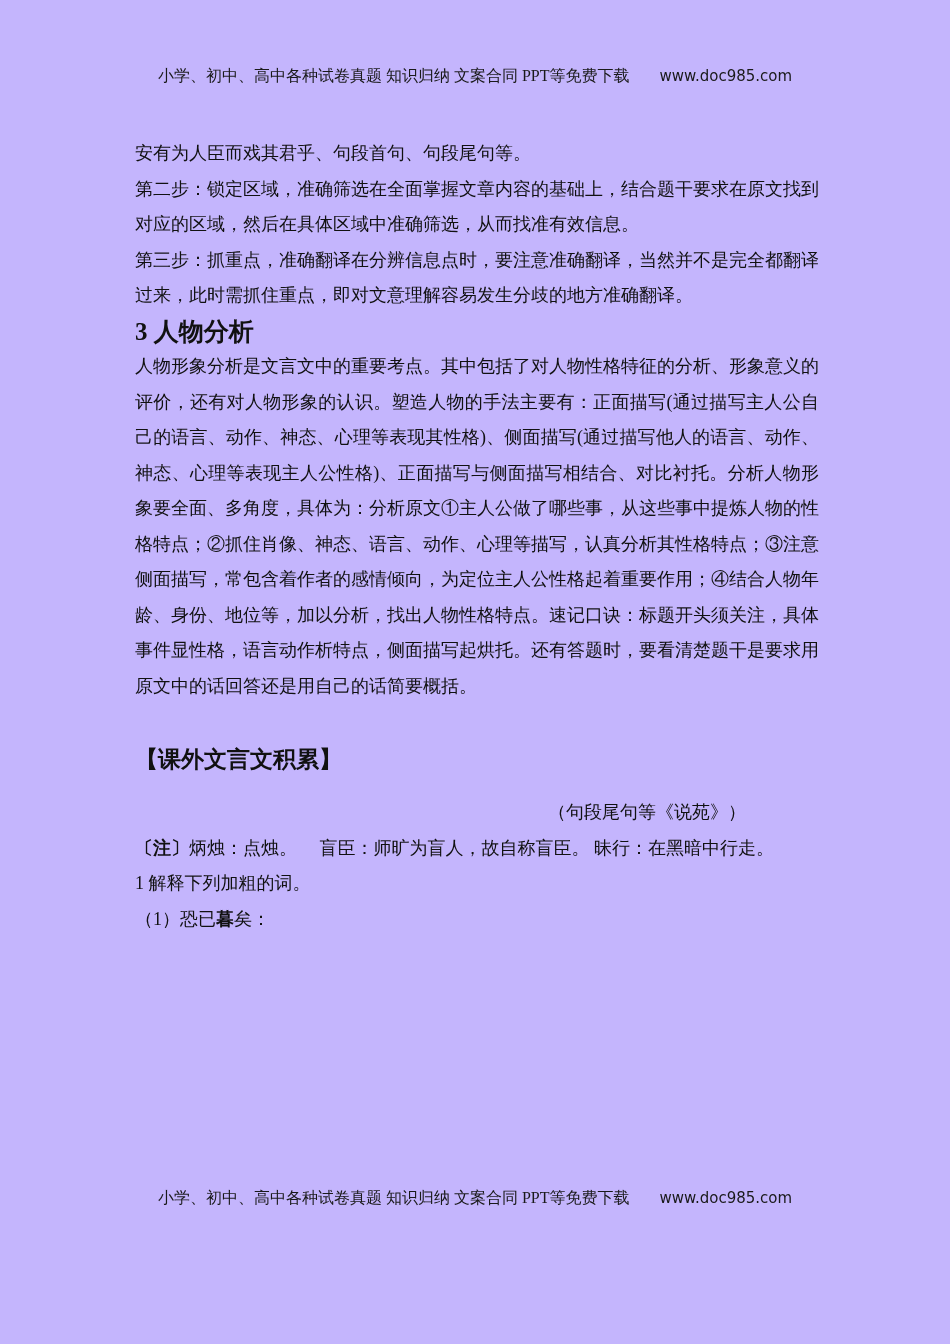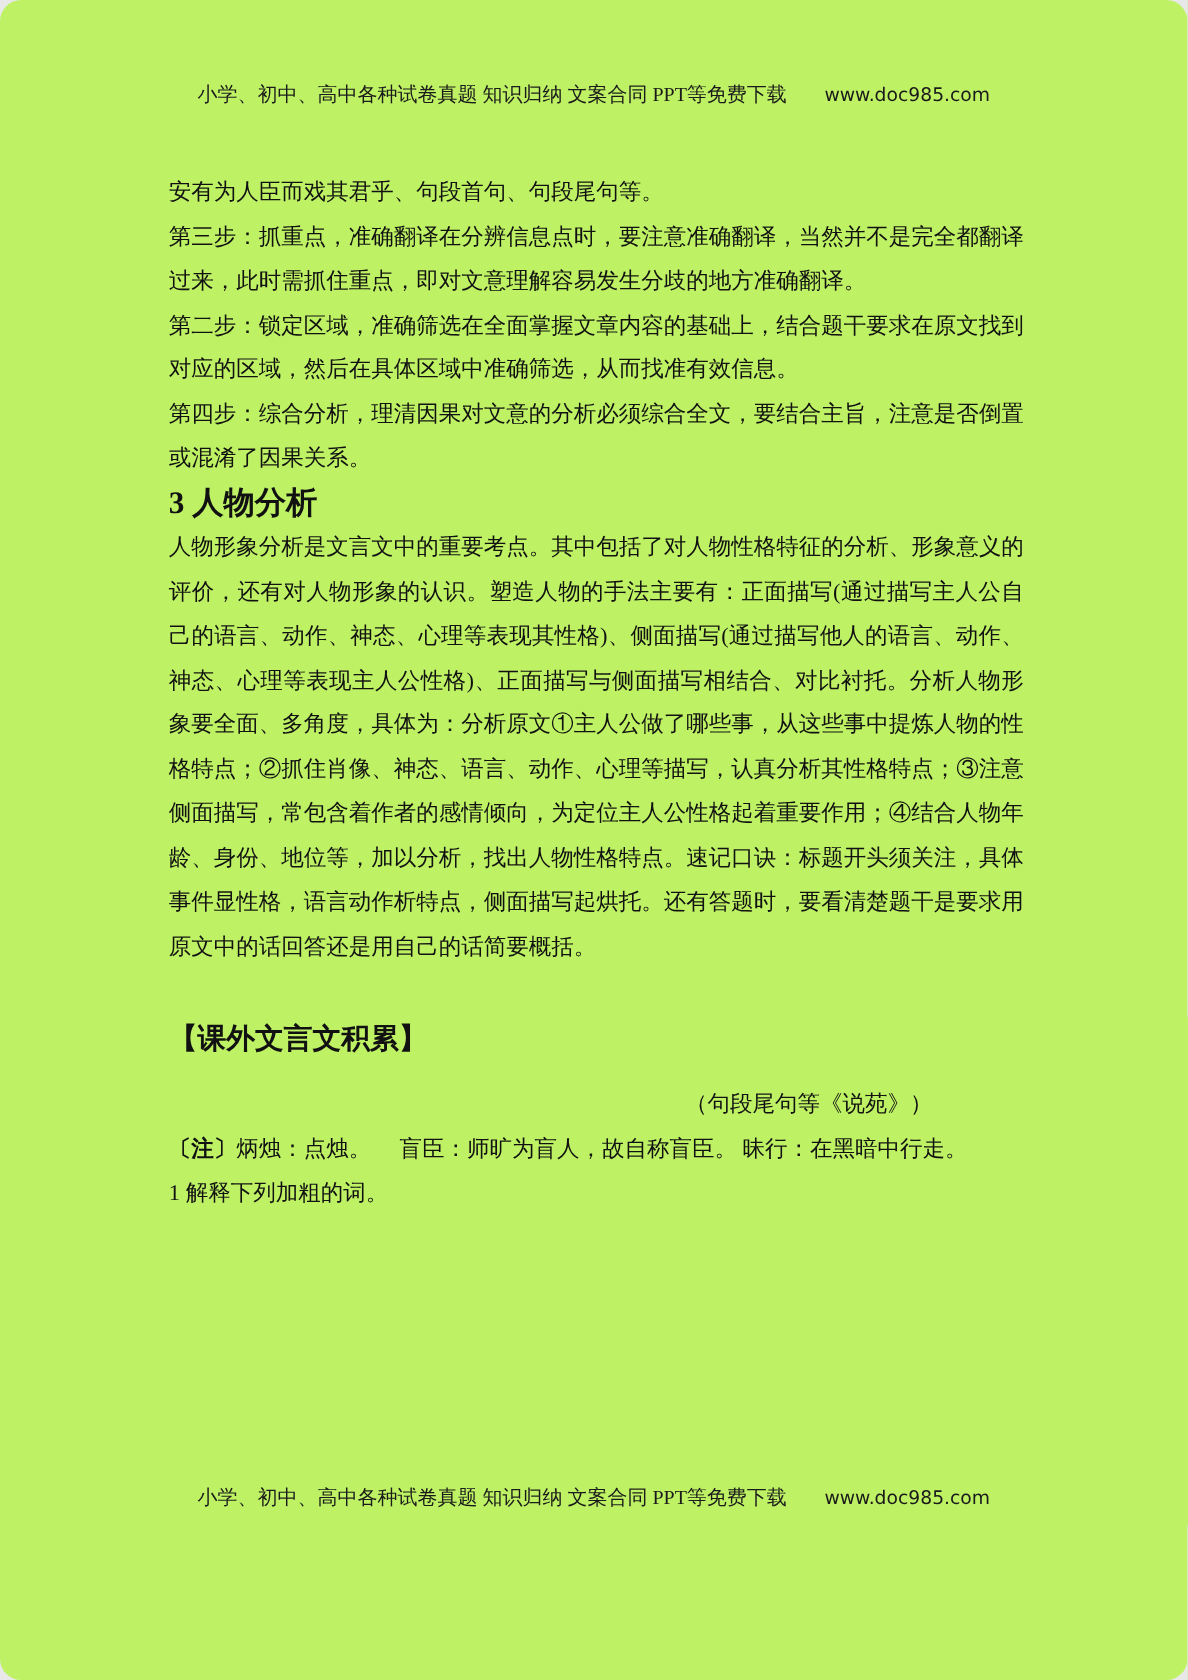--- a/index.html
+++ b/index.html
@@ -1,25 +1,24 @@
 <!DOCTYPE html>
 <html><head>
 <meta charset="utf-8">
 <style>
   html, body { margin: 0; padding: 0; background: #e8e8e8; }
   .page {
     position: relative;
     width: 950px;
     height: 1344px;
     margin: 0 auto;
-    background: #bef264;
+    background: #c4b5fd;
     color: #111111;
     font-family: "Liberation Serif", "DejaVu Serif", serif;
     overflow: hidden;
-    border-radius: 17px;
   }
   .page-header, .page-footer {
     position: absolute;
     left: 0; right: 0;
     text-align: center;
     font-size: 16px;
     color: #1a1a1a;
     white-space: nowrap;
   }
   .page-header { top: 66px; }
@@ -71,28 +70,28 @@
 <body>
 
 <div class="page">
 
   <div class="page-header">
     <span>小学、初中、高中各种试卷真题 知识归纳 文案合同 PPT等免费下载</span><span class="site-url">www.doc985.com</span>
   </div>
 
   <div class="content">
     <p>安有为人臣而戏其君乎、句段首句、句段尾句等。</p>
+    <p>第二步：锁定区域，准确筛选在全面掌握文章内容的基础上，结合题干要求在原文找到对应的区域，然后在具体区域中准确筛选，从而找准有效信息。</p>
     <p>第三步：抓重点，准确翻译在分辨信息点时，要注意准确翻译，当然并不是完全都翻译过来，此时需抓住重点，即对文意理解容易发生分歧的地方准确翻译。</p>
-    <p>第二步：锁定区域，准确筛选在全面掌握文章内容的基础上，结合题干要求在原文找到对应的区域，然后在具体区域中准确筛选，从而找准有效信息。</p>
-    <p>第四步：综合分析，理清因果对文意的分析必须综合全文，要结合主旨，注意是否倒置或混淆了因果关系。</p>
     <p class="h-person">3 人物分析</p>
     <p>人物形象分析是文言文中的重要考点。其中包括了对人物性格特征的分析、形象意义的评价，还有对人物形象的认识。塑造人物的手法主要有：正面描写(通过描写主人公自己的语言、动作、神态、心理等表现其性格)、侧面描写(通过描写他人的语言、动作、神态、心理等表现主人公性格)、正面描写与侧面描写相结合、对比衬托。分析人物形象要全面、多角度，具体为：分析原文①主人公做了哪些事，从这些事中提炼人物的性格特点；②抓住肖像、神态、语言、动作、心理等描写，认真分析其性格特点；③注意侧面描写，常包含着作者的感情倾向，为定位主人公性格起着重要作用；④结合人物年龄、身份、地位等，加以分析，找出人物性格特点。速记口诀：标题开头须关注，具体事件显性格，语言动作析特点，侧面描写起烘托。还有答题时，要看清楚题干是要求用原文中的话回答还是用自己的话简要概括。</p>
     <p class="h-section">【课外文言文积累】</p>
     <p class="source-line">（句段尾句等《说苑》）</p>
     <p><span class="note-label">〔注〕</span><span>炳烛：点烛。　 盲臣：师旷为盲人，故自称盲臣。 昧行：在黑暗中行走。</span></p>
     <p>1 解释下列加粗的词。</p>
+    <p><span>（1）恐已</span><span class="bold-word">暮</span><span>矣：</span></p>
   </div>
 
   <div class="page-footer">
     <span>小学、初中、高中各种试卷真题 知识归纳 文案合同 PPT等免费下载</span><span class="site-url">www.doc985.com</span>
   </div>
 
 </div>
 
 </body></html>

